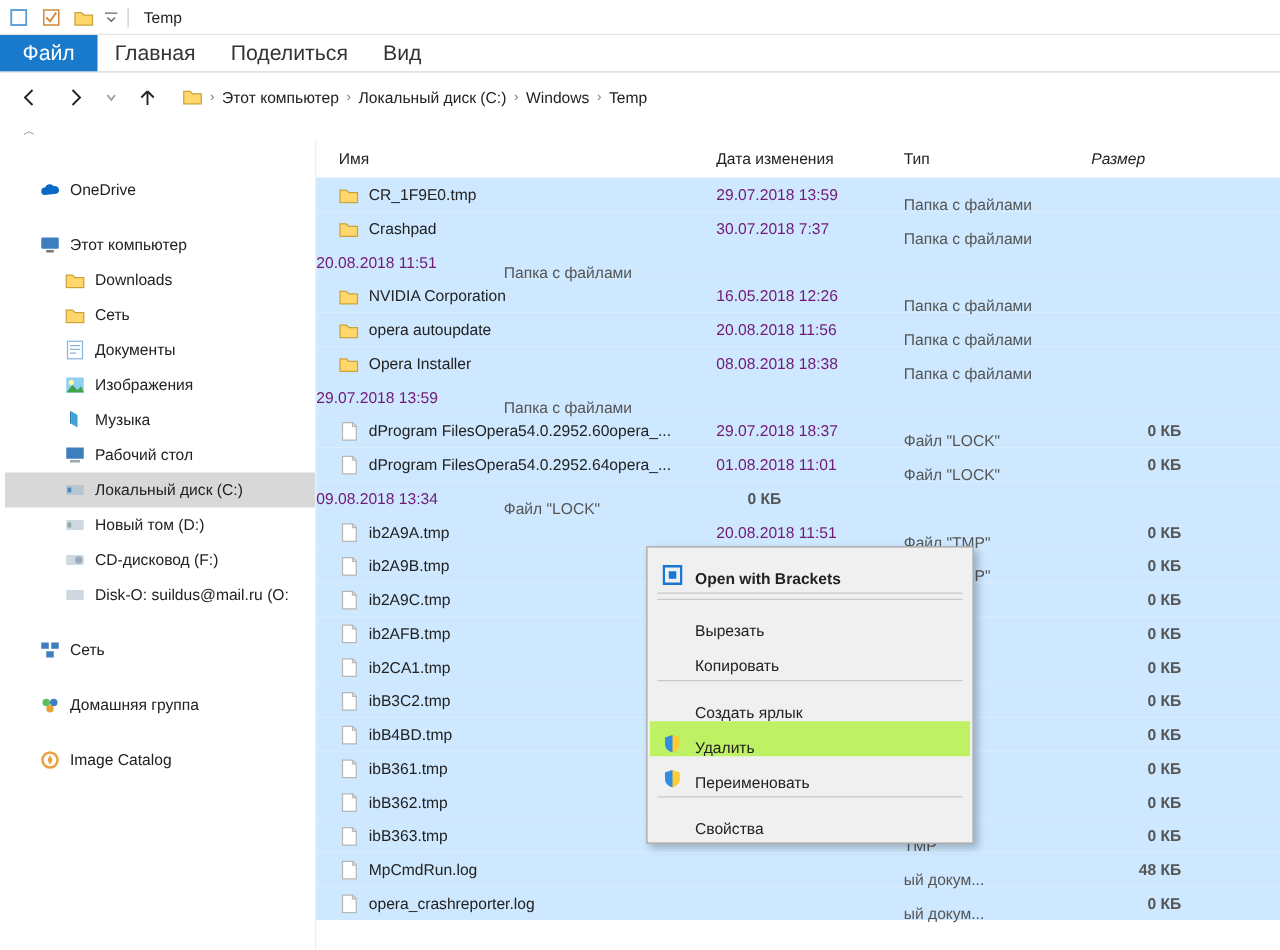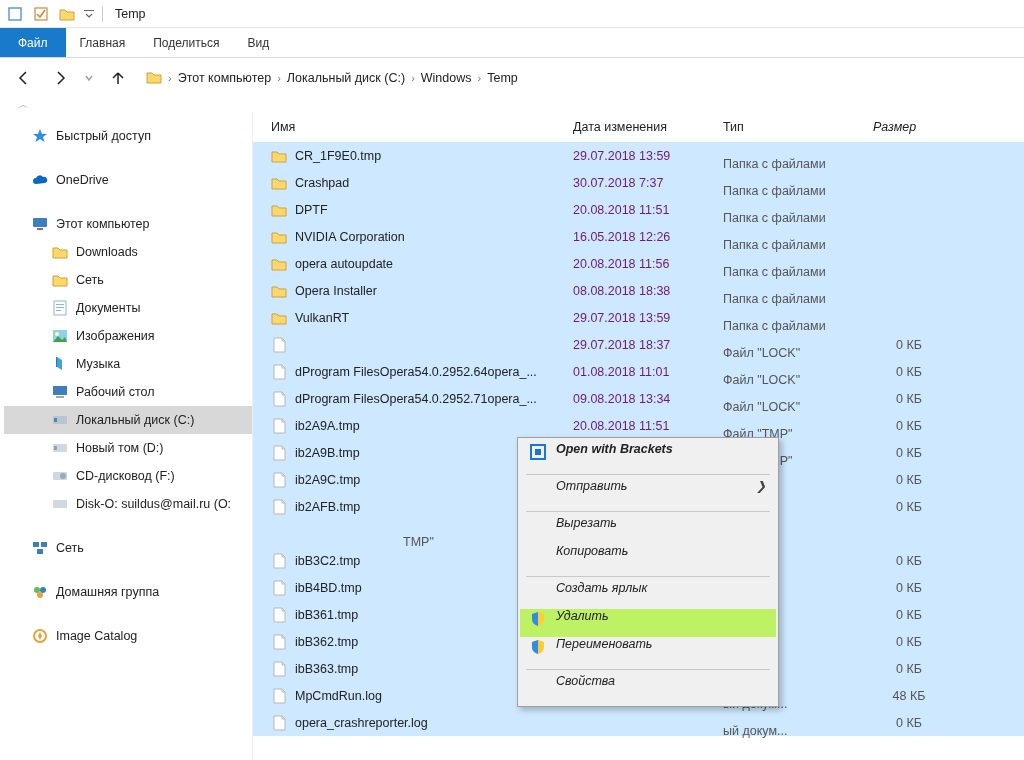--- a/index.html
+++ b/index.html
@@ -4,21 +4,21 @@
 <style>
   * { box-sizing: border-box; margin: 0; padding: 0; font-family: "Segoe UI", Tahoma, sans-serif; font-size: 12.5px; color: #222; }
   body { width: 1024px; height: 760px; background: #fff; overflow: hidden; user-select: none; }
   
   .titlebar { height: 28px; display: flex; align-items: center; padding: 0 4px; gap: 4px; border-bottom: 1px solid #e5e5e5; }
   .titlebar .qat-btn { width: 22px; height: 22px; display: flex; align-items: center; justify-content: center; }
   .titlebar .sep { width:1px; height:16px; background:#ccc; margin:0 2px;}
   .titlebar .title { margin-left: 6px; }
   
   .ribbon { height: 30px; display: flex; align-items: stretch; border-bottom: 1px solid #d8d8d8; }
-  .ribbon .tab { padding: 0 14px; display: flex; align-items: center; font-size: 12px; color: #333; }
+  .ribbon .tab { padding: 0 14px; display: flex; align-items: center; font-size: 17px; color: #333; }
   .ribbon .tab.file { background: #1979CA; color: #fff; font-weight: 400; padding: 0 18px; }
   
   .navbar { height: 40px; display: flex; align-items: center; padding: 0 10px; gap: 8px; }
   .nav-btn { width: 28px; height: 28px; display:flex; align-items:center; justify-content:center; color:#9e9e9e; }
   .nav-btn.enabled { color:#5b5b5b; }
   .crumbs { display:flex; align-items:center; gap: 6px; margin-left: 6px; }
   .crumb-sep { color:#7a7a7a; font-size:11px;}
   .crumb { color:#222; }
   .chev { width:48px; text-align:center; color:#7a7a7a; letter-spacing: 1px; font-size: 10px; }
   
@@ -36,26 +36,26 @@
   .col-name   { width: 320px; padding-left: 18px; }
   .col-date   { width: 150px; }
   .col-type   { width: 150px; }
   .col-size   { width: 90px; font-style: italic;  }
   .rows { }
   .row { height: 27px; display:flex; align-items:center; font-size: 13px; }
   .row.sel { background: #cde8ff; }
   .row .c-name { width: 320px; padding-left: 18px; display:flex; align-items:center; gap: 8px; white-space:nowrap; overflow:hidden; text-overflow:ellipsis; }
   .row .c-date { width: 150px; color:#701a75; }
   .row .c-type { width: 150px; color:#555;margin-top:16px; }
-  .row .c-size { width: 90px;  color:#555; text-align:center; padding-right: 18px; }
+  .row .c-size { width: 90px;  color:#555; text-align:right; padding-right: 18px; font-weight: bold; }
   .fico { width:16px; height:16px; display:inline-flex; align-items:center; justify-content:center; flex:0 0 16px; }
   .fname { overflow:hidden; text-overflow:ellipsis; white-space:nowrap; }
   
   .context-menu { position:absolute; top: 325px; left: 264px; width: 262px; background:#f0f0f0; border:1px solid #a0a0a0; box-shadow: 3px 3px 6px rgba(0,0,0,0.25); padding: 4px 2px; }
-  .cm-item { height: 28px; display:flex; align-items:flex-start; padding: 0 10px 0 8px; gap: 8px; font-size: 13px; position:relative;font-style:italic; }
+  .cm-item { height: 28px; display:flex; align-items:flex-end; padding: 0 10px 0 8px; gap: 8px; font-size: 13px; position:relative; }
   .cm-item.hover { background: #bef264; }
   .cm-item .cm-ico { width:20px; height:20px; display:flex; align-items:center; justify-content:center; }
   .cm-item .cm-arrow { margin-left:auto; color:#444; font-size:12px;}
   .cm-sep { height:1px; background:#c8c8c8; margin: 4px 6px; }
   .cm-item .bold { font-weight: 600; }
 </style>
 </head>
 <body>
 
 <div class="titlebar">
@@ -129,28 +129,20 @@
     <span class="crumb">Temp</span>
   </div>
 </div>
 
 <div class="chev">︿</div>
 
 <div class="body">
 
   <div class="sidebar">
 
-    <div class="tree-item">
-      <span class="ico">
-          <svg width="16" height="16" viewBox="0 0 16 16">
-            <path d="M8 1 L10 6 L15 6 L11 9 L12.5 14 L8 11 L3.5 14 L5 9 L1 6 L6 6 Z" fill="#2f8de4"></path>
-          </svg>
-        </span>
-      <span>Быстрый доступ</span>
-    </div>
     <div class="tree-group-gap"></div>
 
     <div class="tree-item">
       <span class="ico">
           <svg width="16" height="12" viewBox="0 0 16 12">
             <path d="M4 10 a3 3 0 0 1 0-6 a4 4 0 0 1 7 -1 a3 3 0 0 1 2 6 z" fill="#0a69c7"></path>
           </svg>
         </span>
       <span>OneDrive</span>
     </div>
@@ -321,28 +313,20 @@
                 <path d="M1 3 h5 l2 2 h7 v8 h-14 z" fill="#ffd76b" stroke="#caa33b"></path>
               </svg>
             </span>
             <span class="fname">Crashpad</span>
           </div>
           <div class="c-date">30.07.2018 7:37</div>
           <div class="c-type">Папка с файлами</div>
           <div class="c-size"></div>
         </div>
         <div class="row sel">
-          <div class="c-name">
-            <span class="fico">
-              <svg width="16" height="14" viewBox="0 0 16 14">
-                <path d="M1 3 h5 l2 2 h7 v8 h-14 z" fill="#ffd76b" stroke="#caa33b"></path>
-              </svg>
-            </span>
-            <span class="fname">DPTF</span>
-          </div>
           <div class="c-date">20.08.2018 11:51</div>
           <div class="c-type">Папка с файлами</div>
           <div class="c-size"></div>
         </div>
         <div class="row sel">
           <div class="c-name">
             <span class="fico">
               <svg width="16" height="14" viewBox="0 0 16 14">
                 <path d="M1 3 h5 l2 2 h7 v8 h-14 z" fill="#ffd76b" stroke="#caa33b"></path>
               </svg>
@@ -373,69 +357,53 @@
                 <path d="M1 3 h5 l2 2 h7 v8 h-14 z" fill="#ffd76b" stroke="#caa33b"></path>
               </svg>
             </span>
             <span class="fname">Opera Installer</span>
           </div>
           <div class="c-date">08.08.2018 18:38</div>
           <div class="c-type">Папка с файлами</div>
           <div class="c-size"></div>
         </div>
         <div class="row sel">
-          <div class="c-name">
-            <span class="fico">
-              <svg width="16" height="14" viewBox="0 0 16 14">
-                <path d="M1 3 h5 l2 2 h7 v8 h-14 z" fill="#ffd76b" stroke="#caa33b"></path>
-              </svg>
-            </span>
-            <span class="fname">VulkanRT</span>
-          </div>
           <div class="c-date">29.07.2018 13:59</div>
           <div class="c-type">Папка с файлами</div>
           <div class="c-size"></div>
         </div>
         <div class="row sel">
           <div class="c-name">
             <span class="fico">
               <svg width="13" height="16" viewBox="0 0 13 16">
                 <path d="M1 1 h8 l3 3 v11 h-11 z" fill="#fff" stroke="#b7b7b7"></path>
                 <path d="M9 1 v3 h3" fill="none" stroke="#b7b7b7"></path>
               </svg>
             </span>
+            <span class="fname">dProgram FilesOpera54.0.2952.60opera_...</span>
           </div>
           <div class="c-date">29.07.2018 18:37</div>
           <div class="c-type">Файл "LOCK"</div>
           <div class="c-size">0 КБ</div>
         </div>
         <div class="row sel">
           <div class="c-name">
             <span class="fico">
               <svg width="13" height="16" viewBox="0 0 13 16">
                 <path d="M1 1 h8 l3 3 v11 h-11 z" fill="#fff" stroke="#b7b7b7"></path>
                 <path d="M9 1 v3 h3" fill="none" stroke="#b7b7b7"></path>
               </svg>
             </span>
             <span class="fname">dProgram FilesOpera54.0.2952.64opera_...</span>
           </div>
           <div class="c-date">01.08.2018 11:01</div>
           <div class="c-type">Файл "LOCK"</div>
           <div class="c-size">0 КБ</div>
         </div>
         <div class="row sel">
-          <div class="c-name">
-            <span class="fico">
-              <svg width="13" height="16" viewBox="0 0 13 16">
-                <path d="M1 1 h8 l3 3 v11 h-11 z" fill="#fff" stroke="#b7b7b7"></path>
-                <path d="M9 1 v3 h3" fill="none" stroke="#b7b7b7"></path>
-              </svg>
-            </span>
-            <span class="fname">dProgram FilesOpera54.0.2952.71opera_...</span>
-          </div>
           <div class="c-date">09.08.2018 13:34</div>
           <div class="c-type">Файл "LOCK"</div>
           <div class="c-size">0 КБ</div>
         </div>
         <div class="row sel">
           <div class="c-name">
             <span class="fico">
               <svg width="13" height="16" viewBox="0 0 13 16">
                 <path d="M1 1 h8 l3 3 v11 h-11 z" fill="#fff" stroke="#b7b7b7"></path>
                 <path d="M9 1 v3 h3" fill="none" stroke="#b7b7b7"></path>
@@ -483,20 +451,29 @@
                 <path d="M9 1 v3 h3" fill="none" stroke="#b7b7b7"></path>
               </svg>
             </span>
             <span class="fname">ib2AFB.tmp</span>
           </div>
           <div class="c-date"></div>
           <div class="c-type">TMP"</div>
           <div class="c-size">0 КБ</div>
         </div>
         <div class="row sel">
+          <div class="c-name">
+            <span class="fico">
+              <svg width="13" height="16" viewBox="0 0 13 16">
+                <path d="M1 1 h8 l3 3 v11 h-11 z" fill="#fff" stroke="#b7b7b7"></path>
+                <path d="M9 1 v3 h3" fill="none" stroke="#b7b7b7"></path>
+              </svg>
+            </span>
+            <span class="fname">ib2CA1.tmp</span>
+          </div>
           <div class="c-date"></div>
           <div class="c-type">TMP"</div>
           <div class="c-size">0 КБ</div>
         </div>
         <div class="row sel">
           <div class="c-name">
             <span class="fico">
               <svg width="13" height="16" viewBox="0 0 13 16">
                 <path d="M1 1 h8 l3 3 v11 h-11 z" fill="#fff" stroke="#b7b7b7"></path>
                 <path d="M9 1 v3 h3" fill="none" stroke="#b7b7b7"></path>
@@ -598,25 +575,20 @@
       <div class="cm-item">
         <span class="cm-ico">
             <svg width="16" height="16" viewBox="0 0 16 16">
               <rect x="1" y="1" width="14" height="14" fill="none" stroke="#1976d2" stroke-width="2"></rect>
               <rect x="5" y="5" width="6" height="6" fill="#1976d2"></rect>
             </svg>
           </span>
         <span class="bold">Open with Brackets</span>
       </div>
       <div class="cm-sep"></div>
-      <div class="cm-item">
-        <span class="cm-ico"></span>
-        <span>Отправить</span>
-        <span class="cm-arrow">❯</span>
-      </div>
       <div class="cm-sep"></div>
       <div class="cm-item">
         <span class="cm-ico"></span>
         <span>Вырезать</span>
       </div>
       <div class="cm-item">
         <span class="cm-ico"></span>
         <span>Копировать</span>
       </div>
       <div class="cm-sep"></div>

